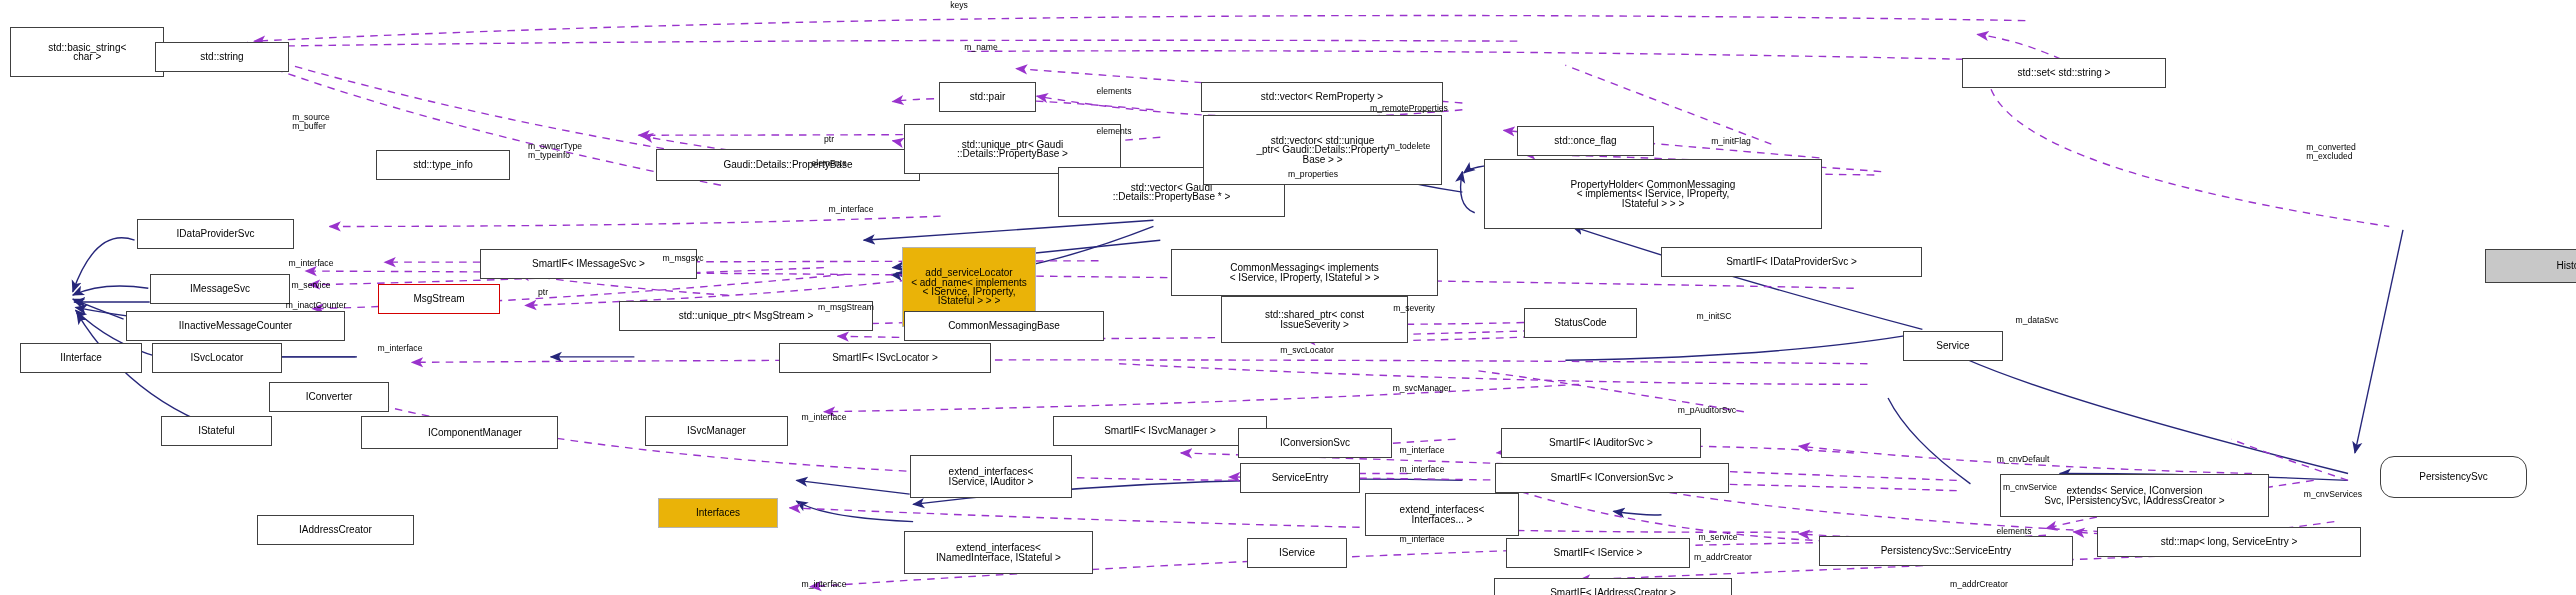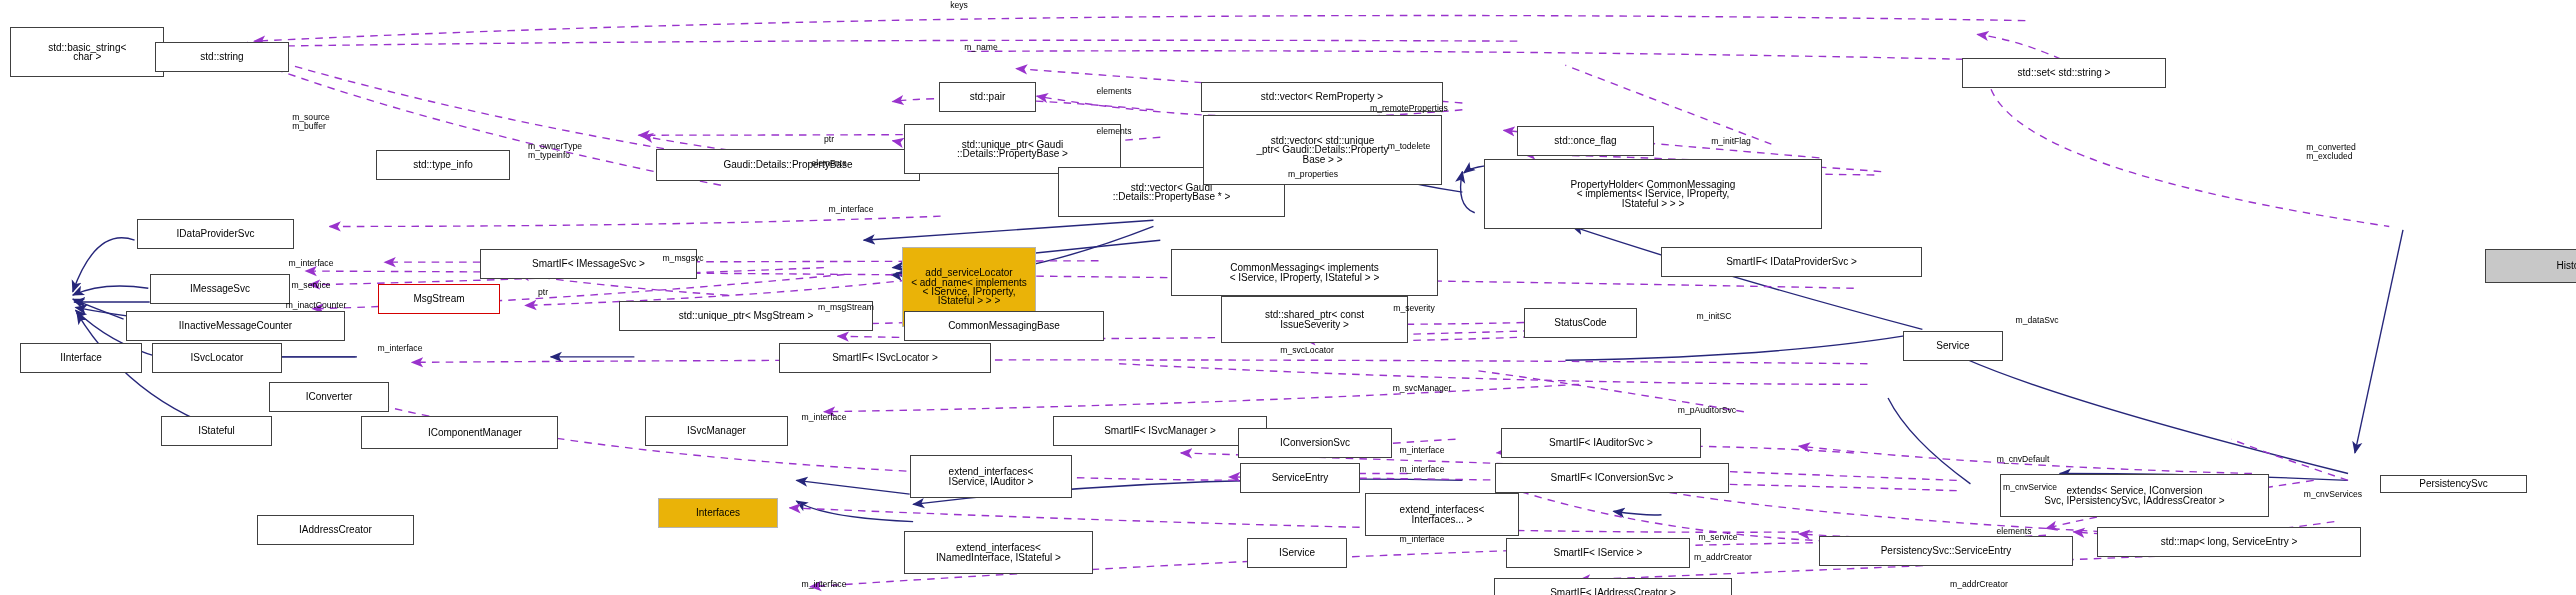--- a/index.html
+++ b/index.html
@@ -199,21 +199,21 @@
       <div class="node" style="left: 1501px; top: 428px; width: 200px; height: 30px;">SmartIF&lt; IAuditorSvc &gt;</div>
       <div class="node" style="left: 1495px; top: 463px; width: 234px; height: 30px;">SmartIF&lt; IConversionSvc &gt;</div>
       <div class="node" style="left: 1365px; top: 493px; width: 154px; height: 43px;">extend_interfaces&lt;
 Interfaces... &gt;</div>
       <div class="node" style="left: 1506px; top: 538px; width: 184px; height: 30px;">SmartIF&lt; IService &gt;</div>
       <div class="node" style="left: 1494px; top: 578px; width: 238px; height: 30px;">SmartIF&lt; IAddressCreator &gt;</div>
       <div class="node" style="left: 1819px; top: 536px; width: 254px; height: 30px;">PersistencySvc::ServiceEntry</div>
       <div class="node" style="left: 2097px; top: 527px; width: 264px; height: 30px;">std::map&lt; long, ServiceEntry &gt;</div>
       <div class="node" style="left: 2000px; top: 474px; width: 269px; height: 43px;">extends&lt; Service, IConversion
 Svc, IPersistencySvc, IAddressCreator &gt;</div>
-      <div class="node" style="left: 2380px; top: 475px; width: 147px; height: 18px;">PersistencySvc</div>
+      <div class="node" style="left: 2380px; top: 456px; width: 147px; height: 42px; border-radius: 14px;">PersistencySvc</div>
       <div class="elabel" style="left: 959px; top: 1.4px;">keys</div>
       <div class="elabel" style="left: 981px; top: 43px;">m_name</div>
       <div class="elabel" style="left: 311px; top: 113px;">m_source
 m_buffer</div>
       <div class="elabel" style="left: 555px; top: 142px;">m_ownerType
 m_typeinfo</div>
       <div class="elabel" style="left: 829px; top: 135px;">ptr</div>
       <div class="elabel" style="left: 1114px; top: 87px;">elements</div>
       <div class="elabel" style="left: 1114px; top: 127px;">elements</div>
       <div class="elabel" style="left: 829px; top: 159px;">elements</div>

